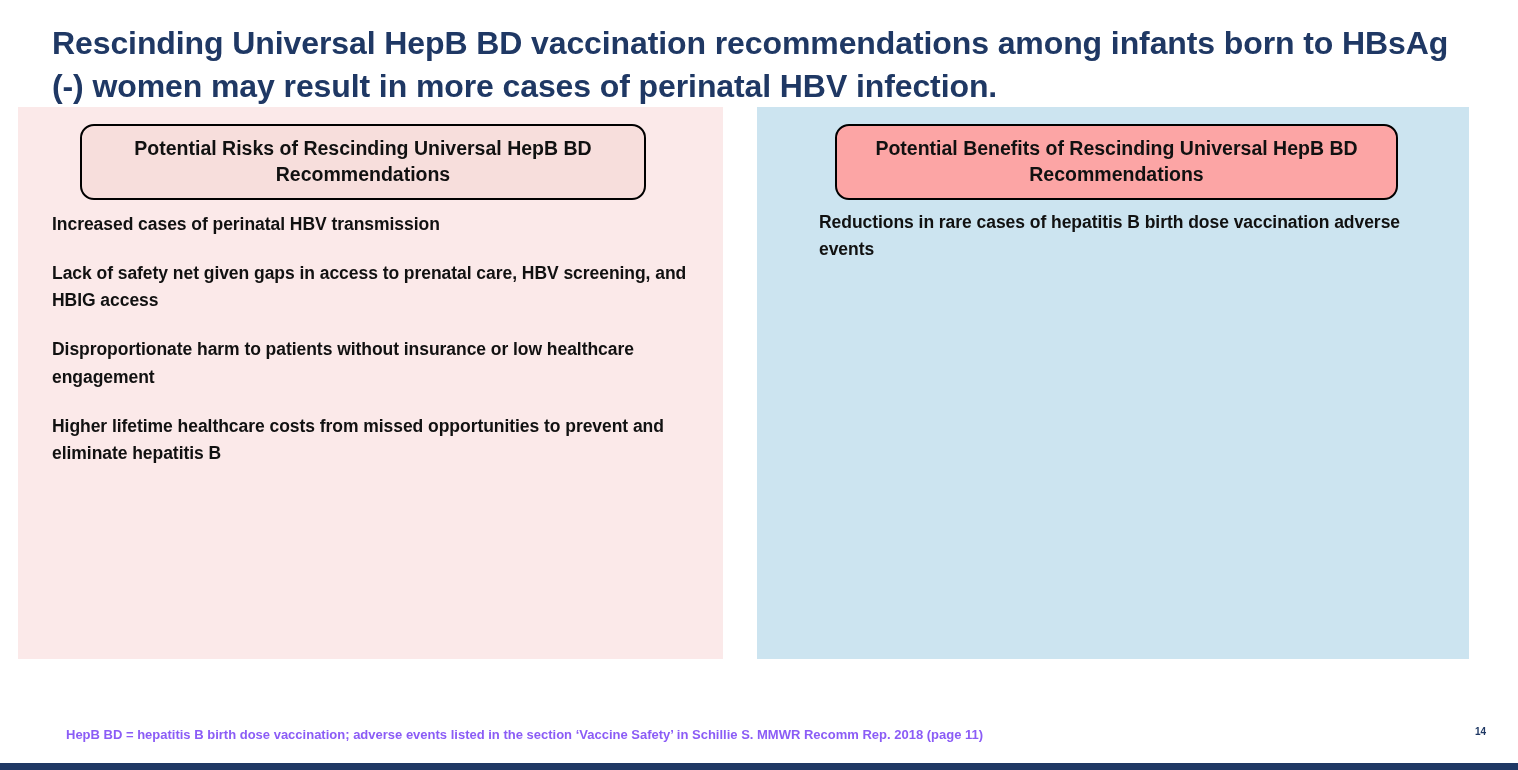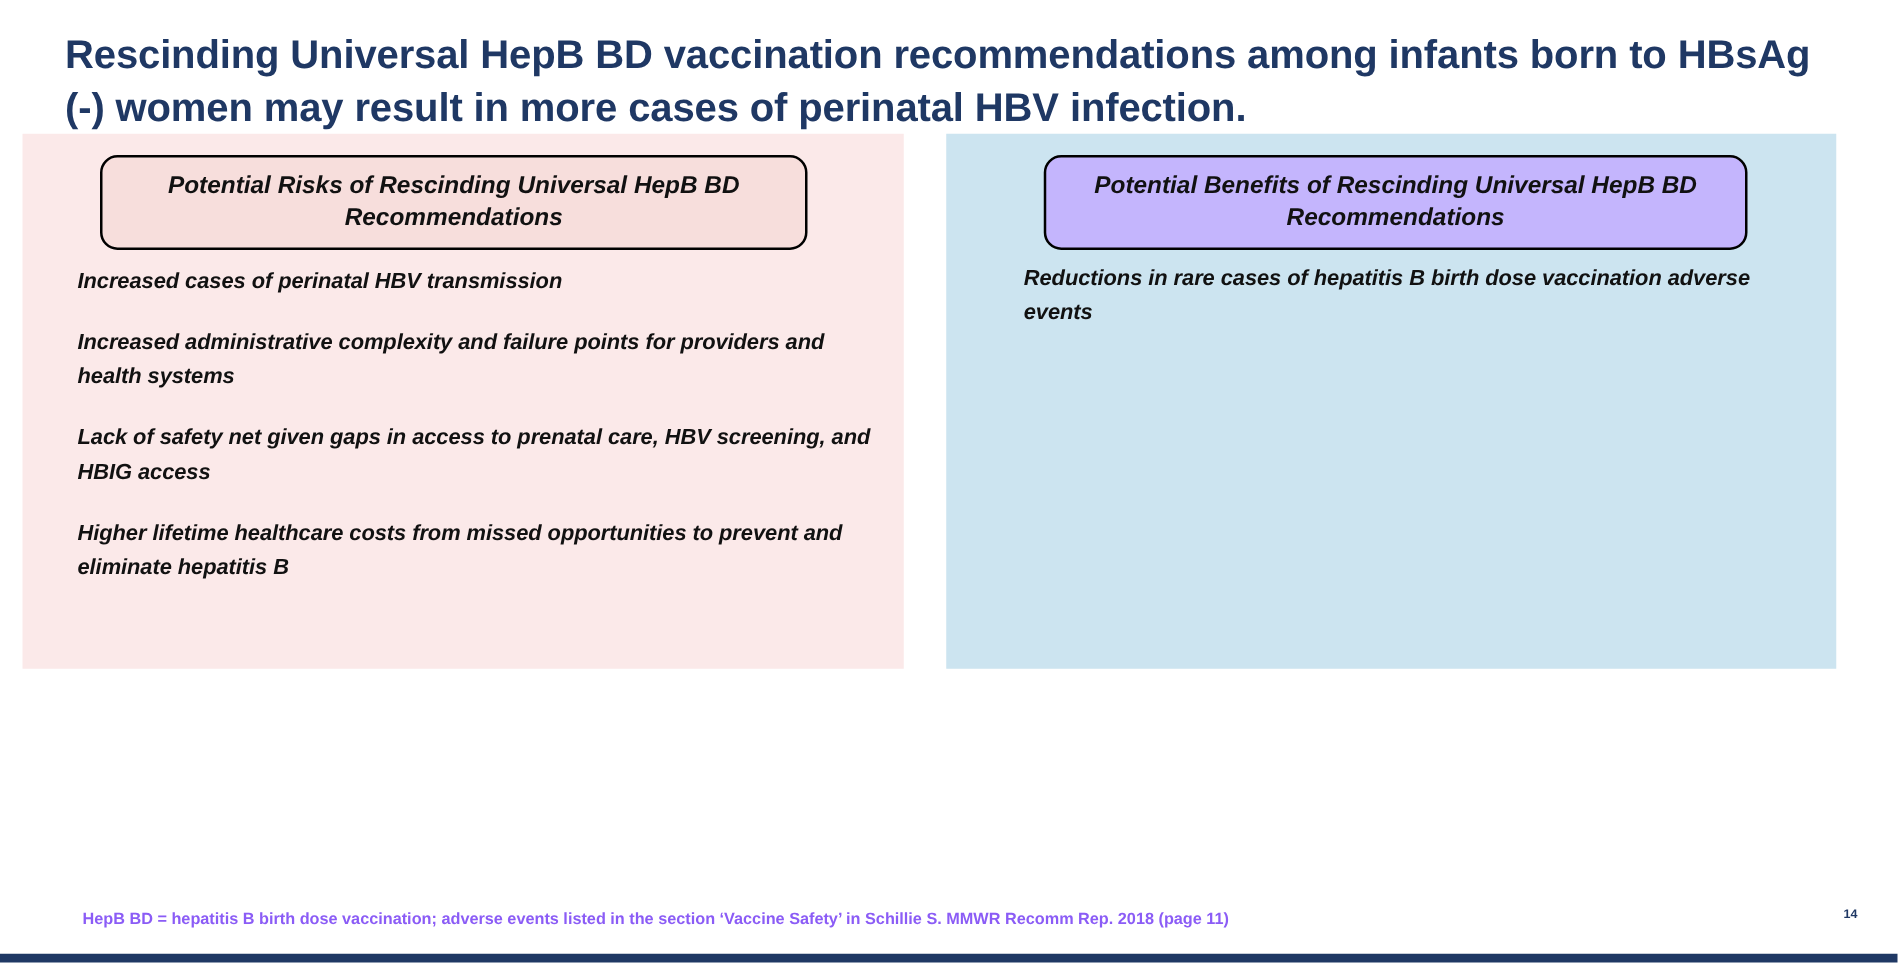--- a/index.html
+++ b/index.html
@@ -31,23 +31,22 @@
     font-weight: bold;
     color: #1F3864;
     line-height: 1.33;
     letter-spacing: -0.1px;
   }
 
   
   .panel {
     position: absolute;
     top: 107px;
-    height: 428px;
+    height: 552px;
     box-sizing: border-box;
-    font-style: italic;
   }
   .panel-risks {
     left: 18px;
     width: 705px;
     background: #FBE9E9;
   }
   .panel-benefits {
     left: 757px;
     width: 712px;
     background: #CCE4F0;
@@ -68,26 +67,26 @@
   .panel-risks .panel-header {
     left: 62px;
     top: 17px;
     width: 566px;
     background: #F7DEDC;
   }
   .panel-benefits .panel-header {
     left: 78px;
     top: 17px;
     width: 563px;
-    background: #c4b5fd;
+    background: #fca5a5;
   }
 
   .panel-list {
     position: absolute;
-    left: 44px;
+    left: 34px;
     right: 24px;
     top: 104px;
     margin: 0;
     padding: 0;
     list-style: none;
   }
   .panel-benefits .panel-list {
     left: 62px;
     right: 34px;
     top: 102px;
@@ -136,22 +135,22 @@
 <body>
 
 <div class="slide">
 
   <div class="slide-title">Rescinding Universal HepB BD vaccination recommendations among infants born to HBsAg (-) women may result in more cases of perinatal HBV infection.</div>
 
   <div class="panel panel-risks">
     <div class="panel-header">Potential Risks of Rescinding Universal HepB BD Recommendations</div>
     <ul class="panel-list">
       <li>Increased cases of perinatal HBV transmission</li>
-      <li>Increased administrative complexity and failure points for providers and health systems</li>
       <li>Lack of safety net given gaps in access to prenatal care, HBV screening, and HBIG access</li>
+      <li>Disproportionate harm to patients without insurance or low healthcare engagement</li>
       <li>Higher lifetime healthcare costs from missed opportunities to prevent and eliminate hepatitis B</li>
     </ul>
   </div>
 
   <div class="panel panel-benefits">
     <div class="panel-header">Potential Benefits of Rescinding Universal HepB BD Recommendations</div>
     <ul class="panel-list">
       <li>Reductions in rare cases of hepatitis B birth dose vaccination adverse events</li>
     </ul>
   </div>

